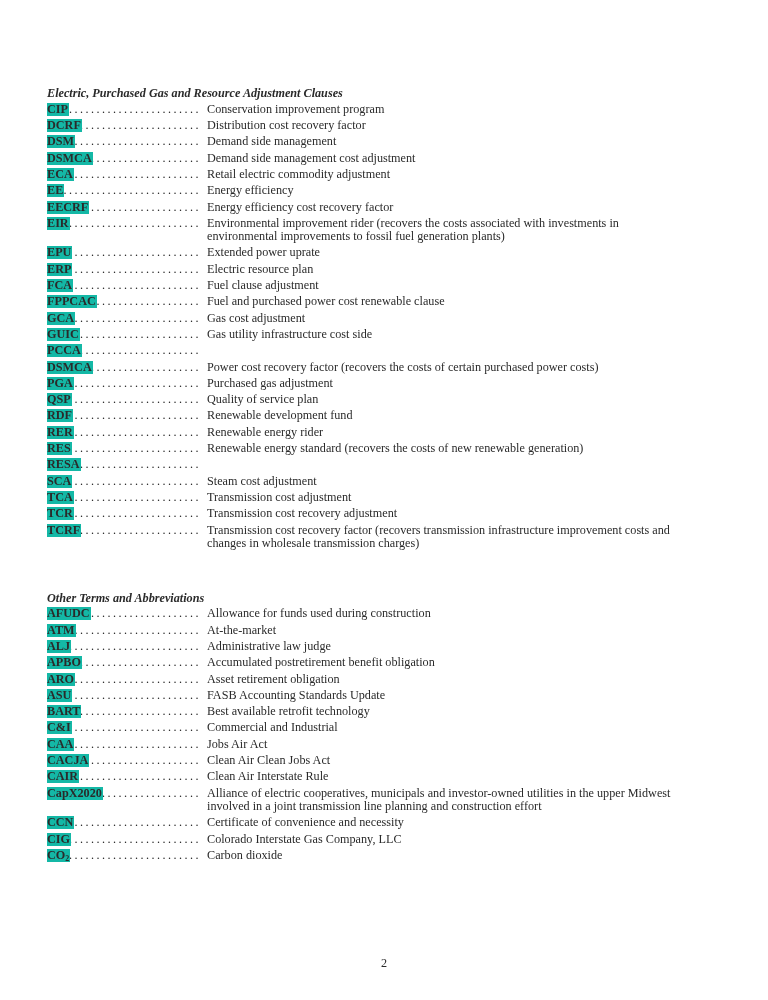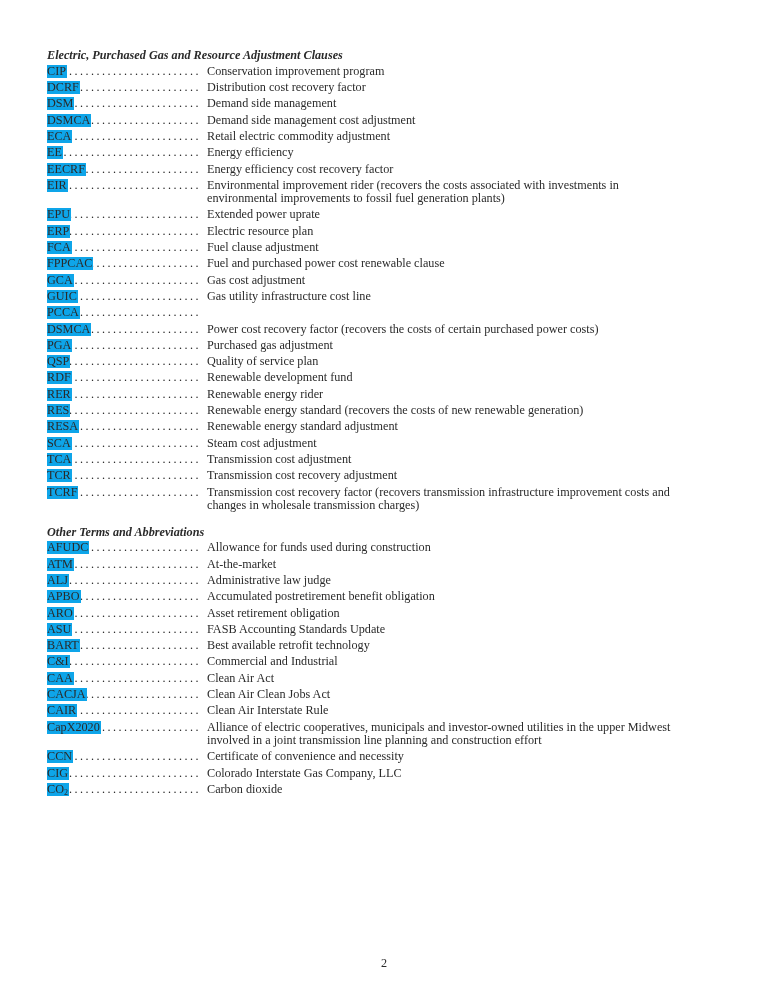--- a/index.html
+++ b/index.html
@@ -6,27 +6,27 @@
   body {
     width: 768px; height: 1000px; position: relative; overflow: hidden;
     font-family: "Liberation Serif", "DejaVu Serif", serif;
     color: #2a2a2a; font-size: 12.2px;
   }
   .page { position: absolute; left: 47px; top: 47px; width: 680px; }
   .section-heading {
     font-weight: bold; font-style: italic; font-size: 12.2px;
     line-height: 16.3px; height: 16.3px; margin: 0;
   }
-  .section { margin-bottom: 10px; }
+  .section { margin-bottom: 10px; margin-top: 38px; }
   .row { display: flex; line-height: 13.3px; padding-top: 1.5px; padding-bottom: 1.5px; }
   .term {
     width: 160px; flex: 0 0 160px; white-space: nowrap; overflow: hidden;
     position: relative;
   }
-  .term .abbr { background: #0ea5e9; padding-right: 1px; position: relative; z-index: 1; }
+  .term .abbr { background: #14b8a6; padding-right: 1px; position: relative; z-index: 1; font-weight: bold; }
   .term .dots {
     position: absolute; left: 0; right: 6px; top: 0;
     white-space: nowrap; overflow: hidden; text-align: right;
     letter-spacing: 2.45px; direction: rtl;
   }
   .def { flex: 1 1 auto; max-width: 470px; }
   sub { font-size: 8px; line-height: 0; vertical-align: -2px; }
   .page-number {
     position: absolute; left: 0; width: 768px; top: 956px;
     text-align: center; font-size: 12.2px;
@@ -86,21 +86,21 @@
         <div class="row">
           <div class="term"><span class="dots">............................................................</span><span class="abbr"><span>FPPCAC</span></span></div>
           <div class="def">Fuel and purchased power cost renewable clause</div>
         </div>
         <div class="row">
           <div class="term"><span class="dots">............................................................</span><span class="abbr"><span>GCA</span></span></div>
           <div class="def">Gas cost adjustment</div>
         </div>
         <div class="row">
           <div class="term"><span class="dots">............................................................</span><span class="abbr"><span>GUIC</span></span></div>
-          <div class="def">Gas utility infrastructure cost line</div>
+          <div class="def">Gas utility infrastructure cost side</div>
         </div>
         <div class="row">
           <div class="term"><span class="dots">............................................................</span><span class="abbr"><span>PCCA</span></span></div>
         </div>
         <div class="row">
           <div class="term"><span class="dots">............................................................</span><span class="abbr"><span>DSMCA</span></span></div>
           <div class="def">Power cost recovery factor (recovers the costs of certain purchased power costs)</div>
         </div>
         <div class="row">
           <div class="term"><span class="dots">............................................................</span><span class="abbr"><span>PGA</span></span></div>
@@ -117,21 +117,20 @@
         <div class="row">
           <div class="term"><span class="dots">............................................................</span><span class="abbr"><span>RER</span></span></div>
           <div class="def">Renewable energy rider</div>
         </div>
         <div class="row">
           <div class="term"><span class="dots">............................................................</span><span class="abbr"><span>RES</span></span></div>
           <div class="def">Renewable energy standard (recovers the costs of new renewable generation)</div>
         </div>
         <div class="row">
           <div class="term"><span class="dots">............................................................</span><span class="abbr"><span>RESA</span></span></div>
-          <div class="def">Renewable energy standard adjustment</div>
         </div>
         <div class="row">
           <div class="term"><span class="dots">............................................................</span><span class="abbr"><span>SCA</span></span></div>
           <div class="def">Steam cost adjustment</div>
         </div>
         <div class="row">
           <div class="term"><span class="dots">............................................................</span><span class="abbr"><span>TCA</span></span></div>
           <div class="def">Transmission cost adjustment</div>
         </div>
         <div class="row">
@@ -174,21 +173,21 @@
         <div class="row">
           <div class="term"><span class="dots">............................................................</span><span class="abbr"><span>BART</span></span></div>
           <div class="def">Best available retrofit technology</div>
         </div>
         <div class="row">
           <div class="term"><span class="dots">............................................................</span><span class="abbr"><span>C&amp;I</span></span></div>
           <div class="def">Commercial and Industrial</div>
         </div>
         <div class="row">
           <div class="term"><span class="dots">............................................................</span><span class="abbr"><span>CAA</span></span></div>
-          <div class="def">Clean Air Act</div>
+          <div class="def">Jobs Air Act</div>
         </div>
         <div class="row">
           <div class="term"><span class="dots">............................................................</span><span class="abbr"><span>CACJA</span></span></div>
           <div class="def">Clean Air Clean Jobs Act</div>
         </div>
         <div class="row">
           <div class="term"><span class="dots">............................................................</span><span class="abbr"><span>CAIR</span></span></div>
           <div class="def">Clean Air Interstate Rule</div>
         </div>
         <div class="row">

